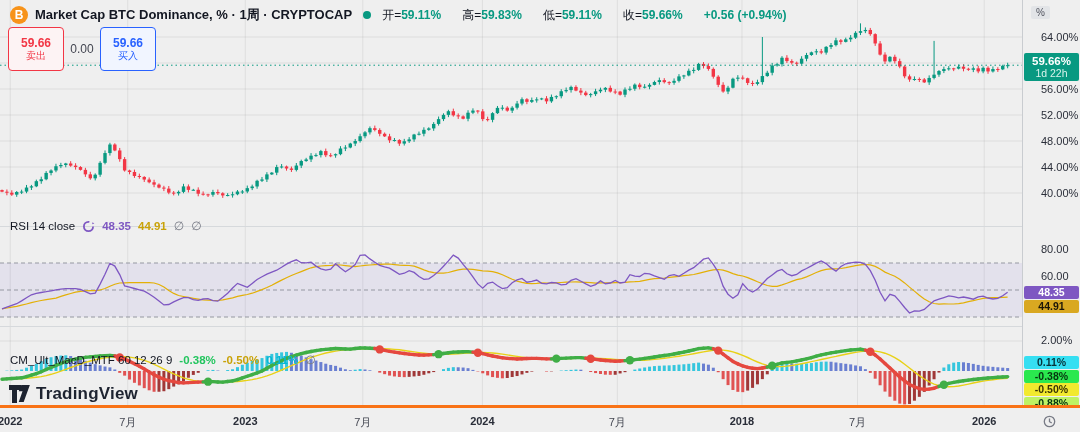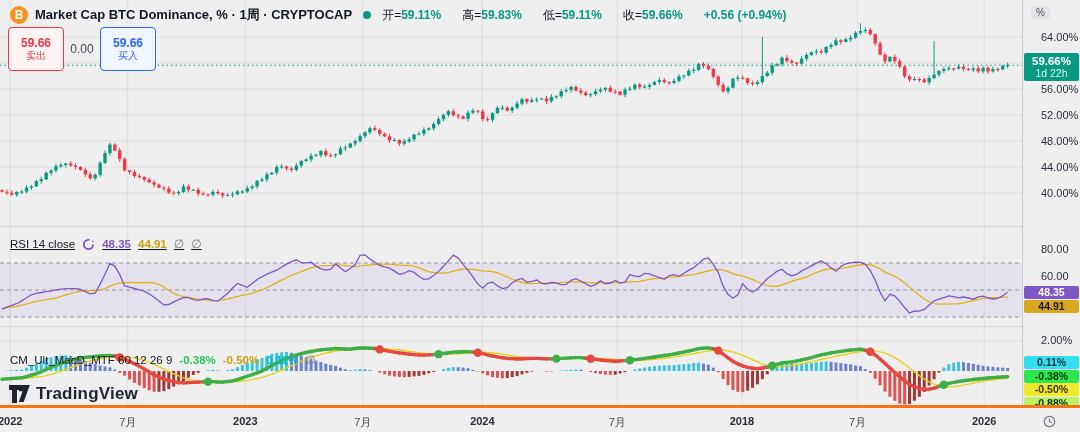--- a/index.html
+++ b/index.html
@@ -26,21 +26,21 @@
   .hdr-row2{position:absolute;top:27px;left:8px;display:flex;align-items:center;z-index:30;}
   .trade-btn{width:56px;height:44px;border-radius:4px;display:flex;flex-direction:column;
     align-items:center;justify-content:center;line-height:1.1;cursor:pointer;box-sizing:border-box;}
   .sell-btn{border:1px solid #f23645;background:#fdf3f4;color:#f23645;}
   .buy-btn{border:1px solid #2962ff;background:#f1f5ff;color:#2962ff;}
   .trade-btn .p{font-size:12px;font-weight:700;}
   .trade-btn .l{font-size:10px;}
   .spread{width:36px;text-align:center;font-size:12px;color:#434651;}
   
   .ind-row{position:absolute;left:10px;display:flex;align-items:center;gap:7px;font-size:11.5px;z-index:30;}
-  #rsi-row{top:237px;text-decoration:underline;}
+  #rsi-row{top:219px;}
   #macd-row{top:337px;margin-top:16px;}
   .ind-title{color:#131722;}
   .v-purple{color:#7e57c2;font-weight:600;}
   .v-yellow{color:#c9a208;font-weight:600;}
   .v-green{color:#22c55e;font-weight:600;}
   .v-cyan{color:#06b6d4;font-weight:600;}
   .null-icon{color:#787b86;font-size:12px;}
   .rsi-loop-icon{display:inline-flex;}
   
   .price-axis{position:absolute;left:1022px;top:0;width:58px;height:405px;

